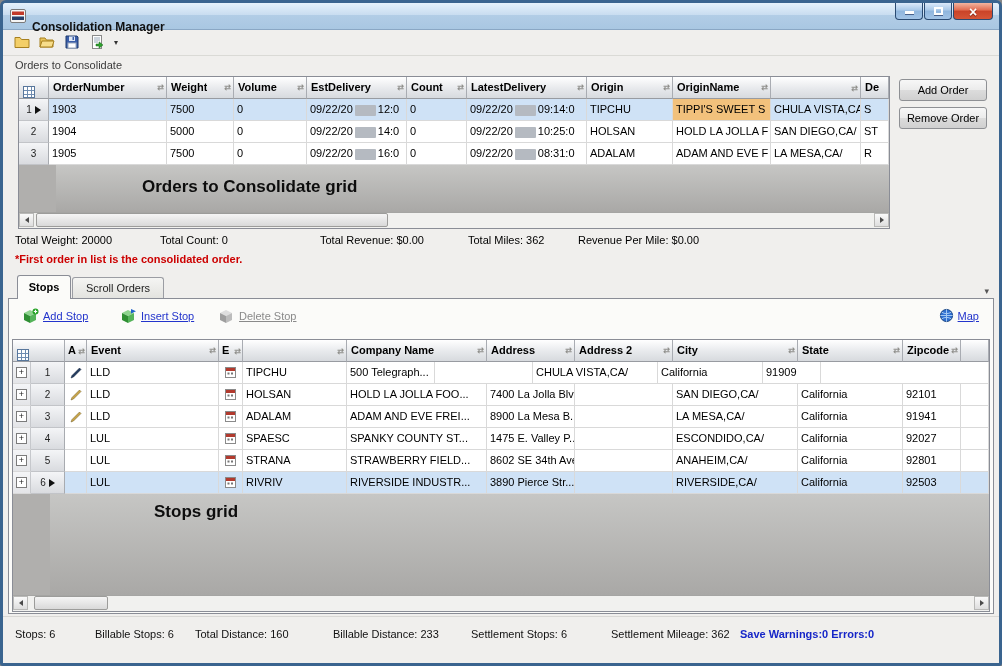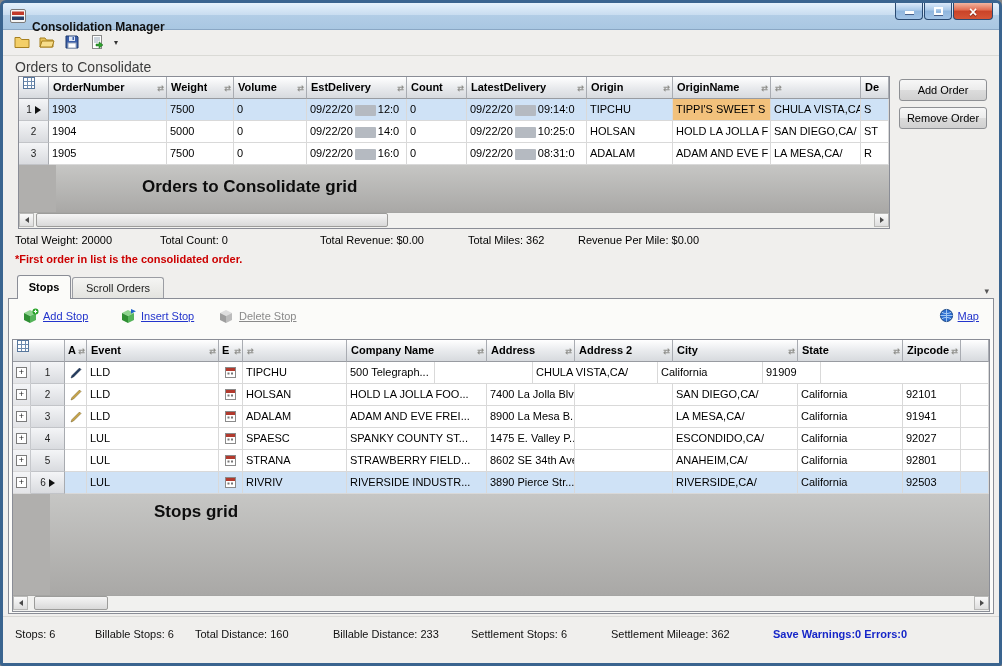--- a/index.html
+++ b/index.html
@@ -25,29 +25,29 @@
   .g-close::before{content:"×";color:#fff;font-size:14px;font-weight:bold;line-height:15px;text-shadow:0 1px 1px #7a1f10;}
 
   
   .toolbar{position:absolute;left:0;top:26px;width:996px;height:27px;box-sizing:border-box;
     background:linear-gradient(#fdfdfc,#ececе9 90%,#e6e6e2);border-bottom:1px solid #dadad6;
     display:flex;align-items:center;padding-left:8px;gap:3px;}
   .tbtn{width:22px;height:22px;display:flex;align-items:center;justify-content:center;}
   .tcaret{width:10px;display:flex;align-items:center;justify-content:center;}
   .tcaret::before{content:"▾";font-size:8px;color:#333;}
 
-  .sec-label{position:absolute;left:12px;top:56px;font-size:14px;color:#3c3c3c;}
+  .sec-label{position:absolute;left:12px;top:56px;font-size:11px;color:#3c3c3c;}
 
   
   .gr{display:flex;flex-shrink:0;}
   .c{height:22px;box-sizing:border-box;font-size:11px;line-height:21px;padding:0 3px;
     white-space:nowrap;overflow:hidden;border-right:1px solid #d9d9d9;border-bottom:1px solid #d9d9d9;
     background:#fff;color:#000;}
   .h{background:linear-gradient(#ffffff,#e7e9ec 55%,#d7dade);border-right:1px solid #a9acb2;
-    border-bottom:1px solid #989ba1;font-weight:bold;display:flex;align-items:flex-start;
+    border-bottom:1px solid #989ba1;font-weight:bold;display:flex;align-items:flex-end;
     justify-content:space-between;padding:0 2px 0 4px;}
   .h .lbl{overflow:hidden;white-space:nowrap;}
   .pin{flex-shrink:0;}
   .pin::before{content:"⇄";font-size:8px;color:#8f8f8b;}
   .ind{background:linear-gradient(#f4f5f7,#d9dbdf);border-right:1px solid #a8abb0;
     border-bottom:1px solid #c2c4c8;display:flex;align-items:center;justify-content:center;
     gap:3px;font-size:10px;color:#222;padding:0;}
   .exp{background:linear-gradient(#f4f5f7,#e4e5e8);border-right:1px solid #c6c8cc;
     display:flex;align-items:center;justify-content:center;padding:0;}
   .plus{width:11px;height:11px;border:1px solid #7b7b7b;background:#fff;box-sizing:border-box;
@@ -581,16 +581,16 @@
     </div>
   </div>
 
   <div class="statusbar">
     <span class="stat" style="left:12px;">Stops: 6</span>
     <span class="stat" style="left:92px;">Billable Stops: 6</span>
     <span class="stat" style="left:192px;">Total Distance: 160</span>
     <span class="stat" style="left:330px;">Billable Distance: 233</span>
     <span class="stat" style="left:468px;">Settlement Stops: 6</span>
     <span class="stat" style="left:608px;">Settlement Mileage: 362</span>
-    <span class="stat save" style="left:770px;text-align:center;">Save Warnings:0 Errors:0</span>
+    <span class="stat save" style="left:737px;text-align:center;">Save Warnings:0 Errors:0</span>
   </div>
 
 </div>
 
 </body></html>

